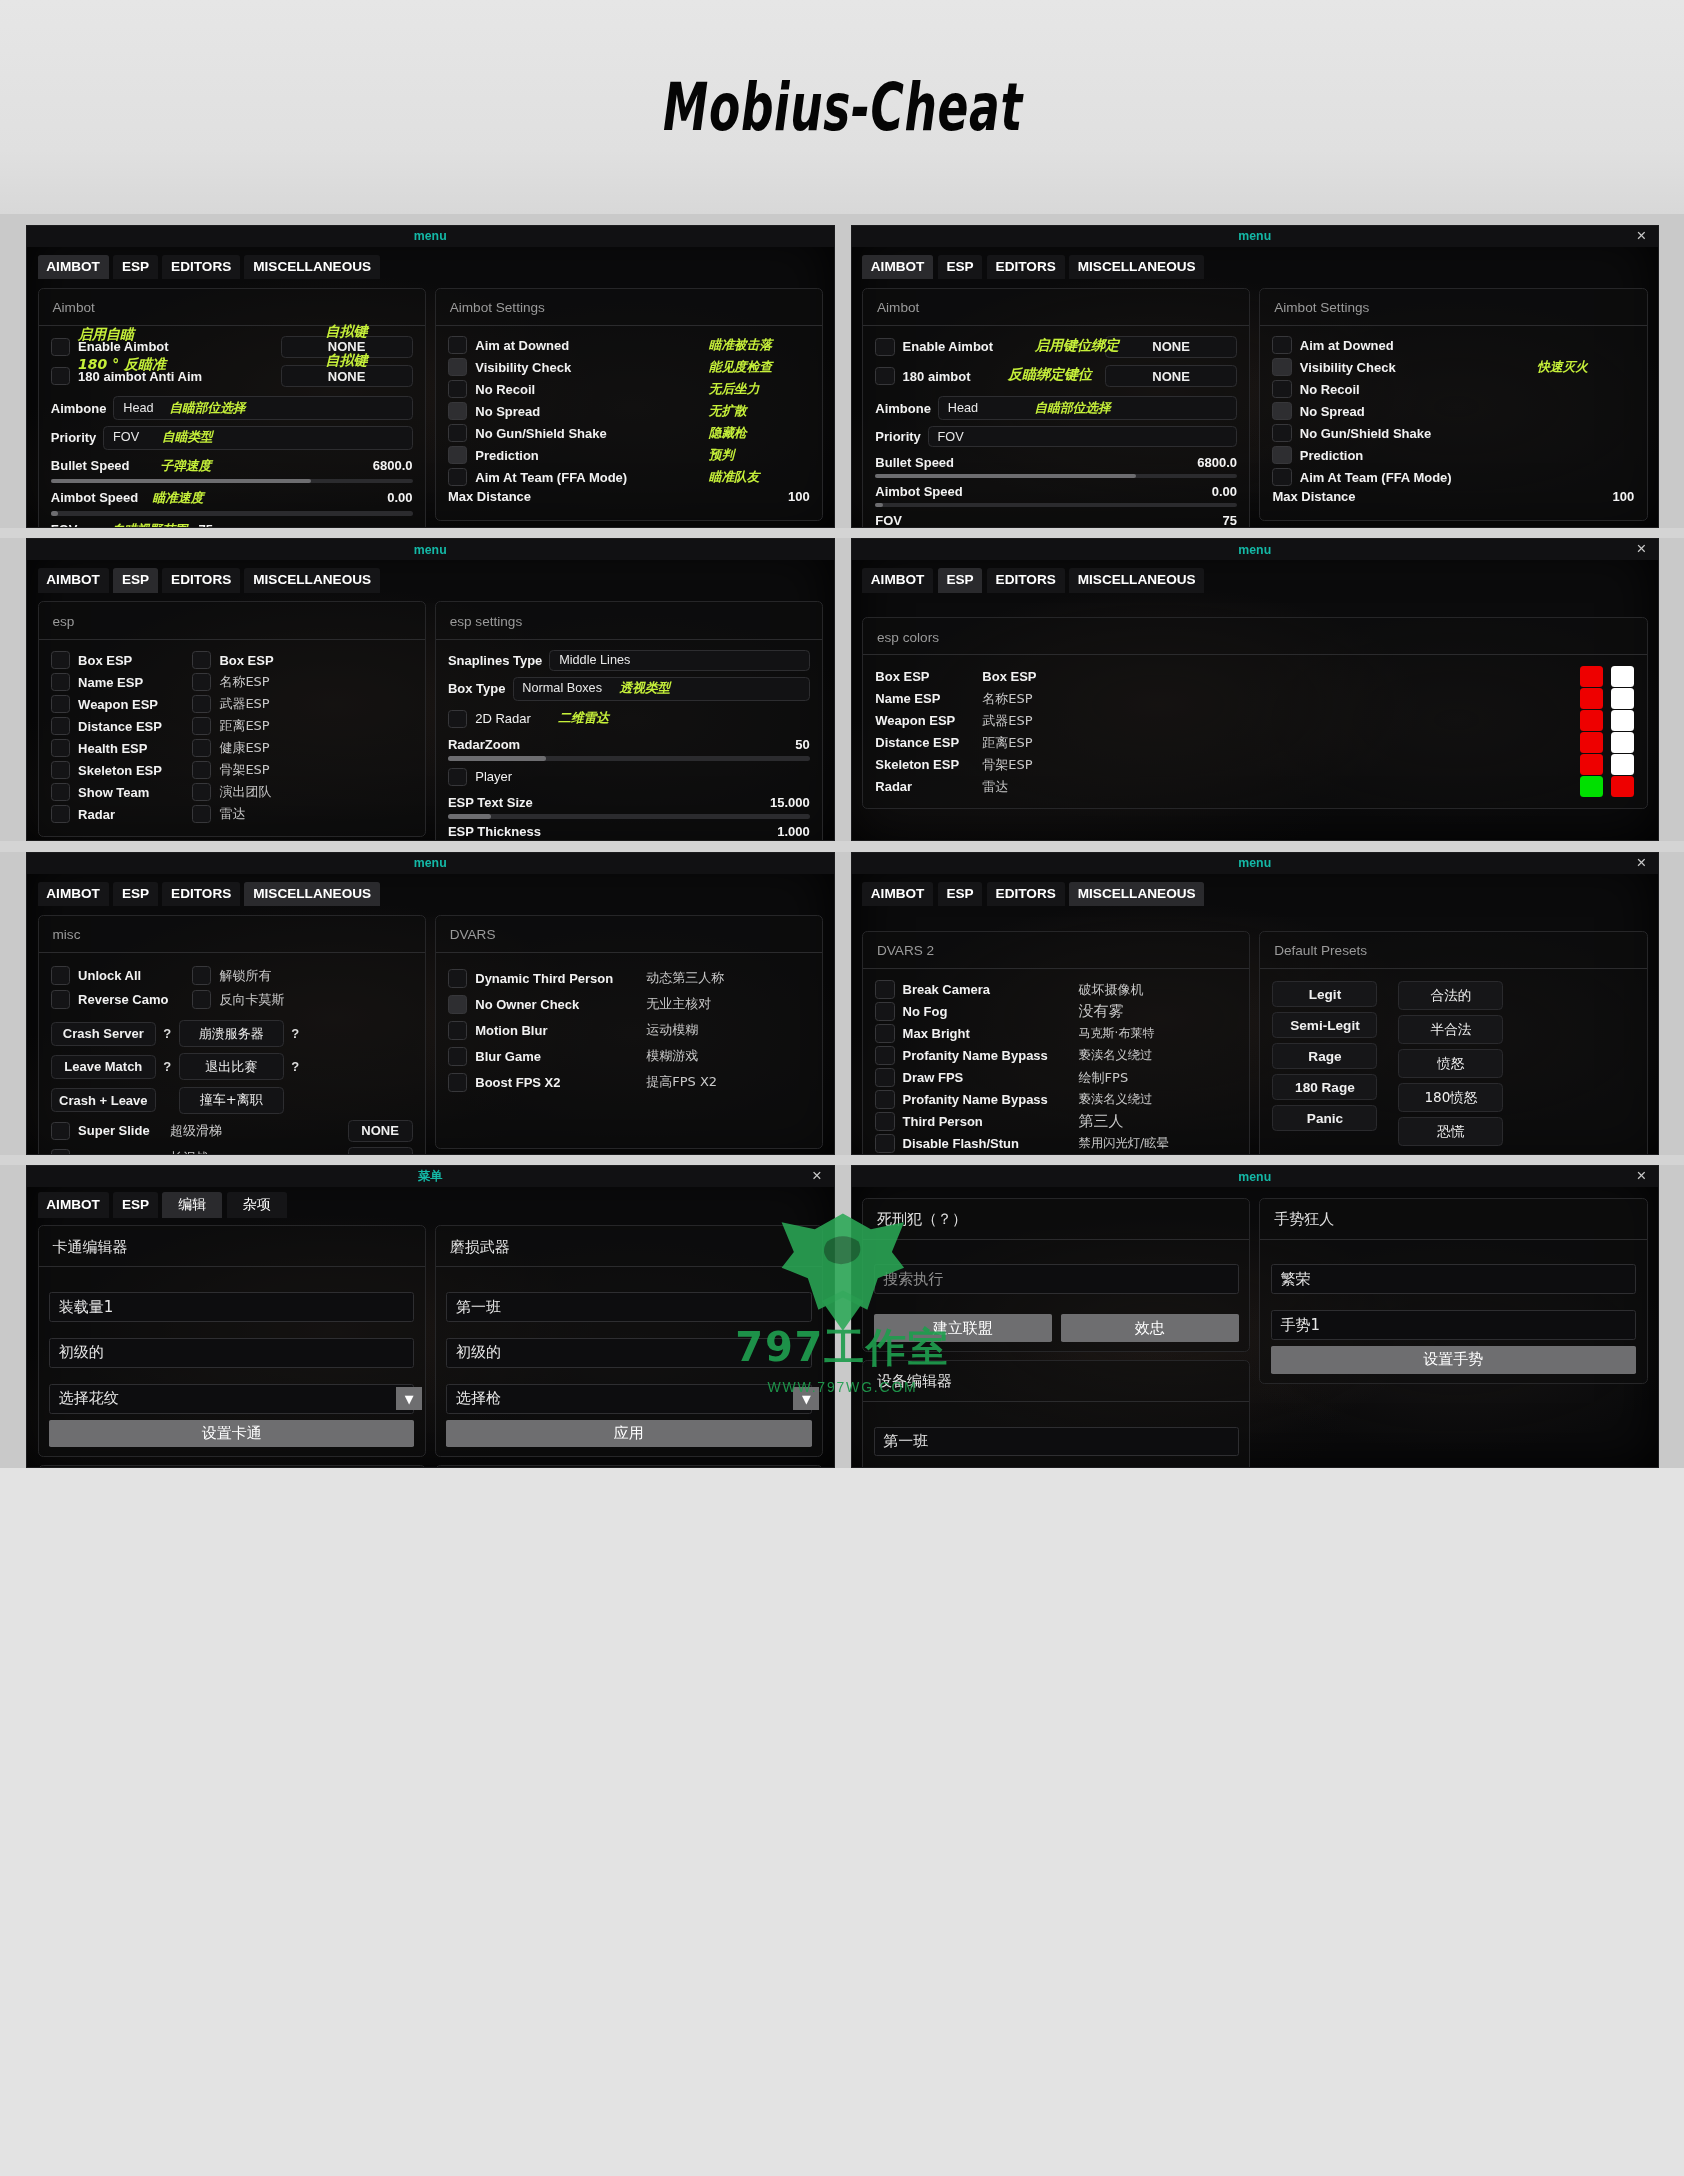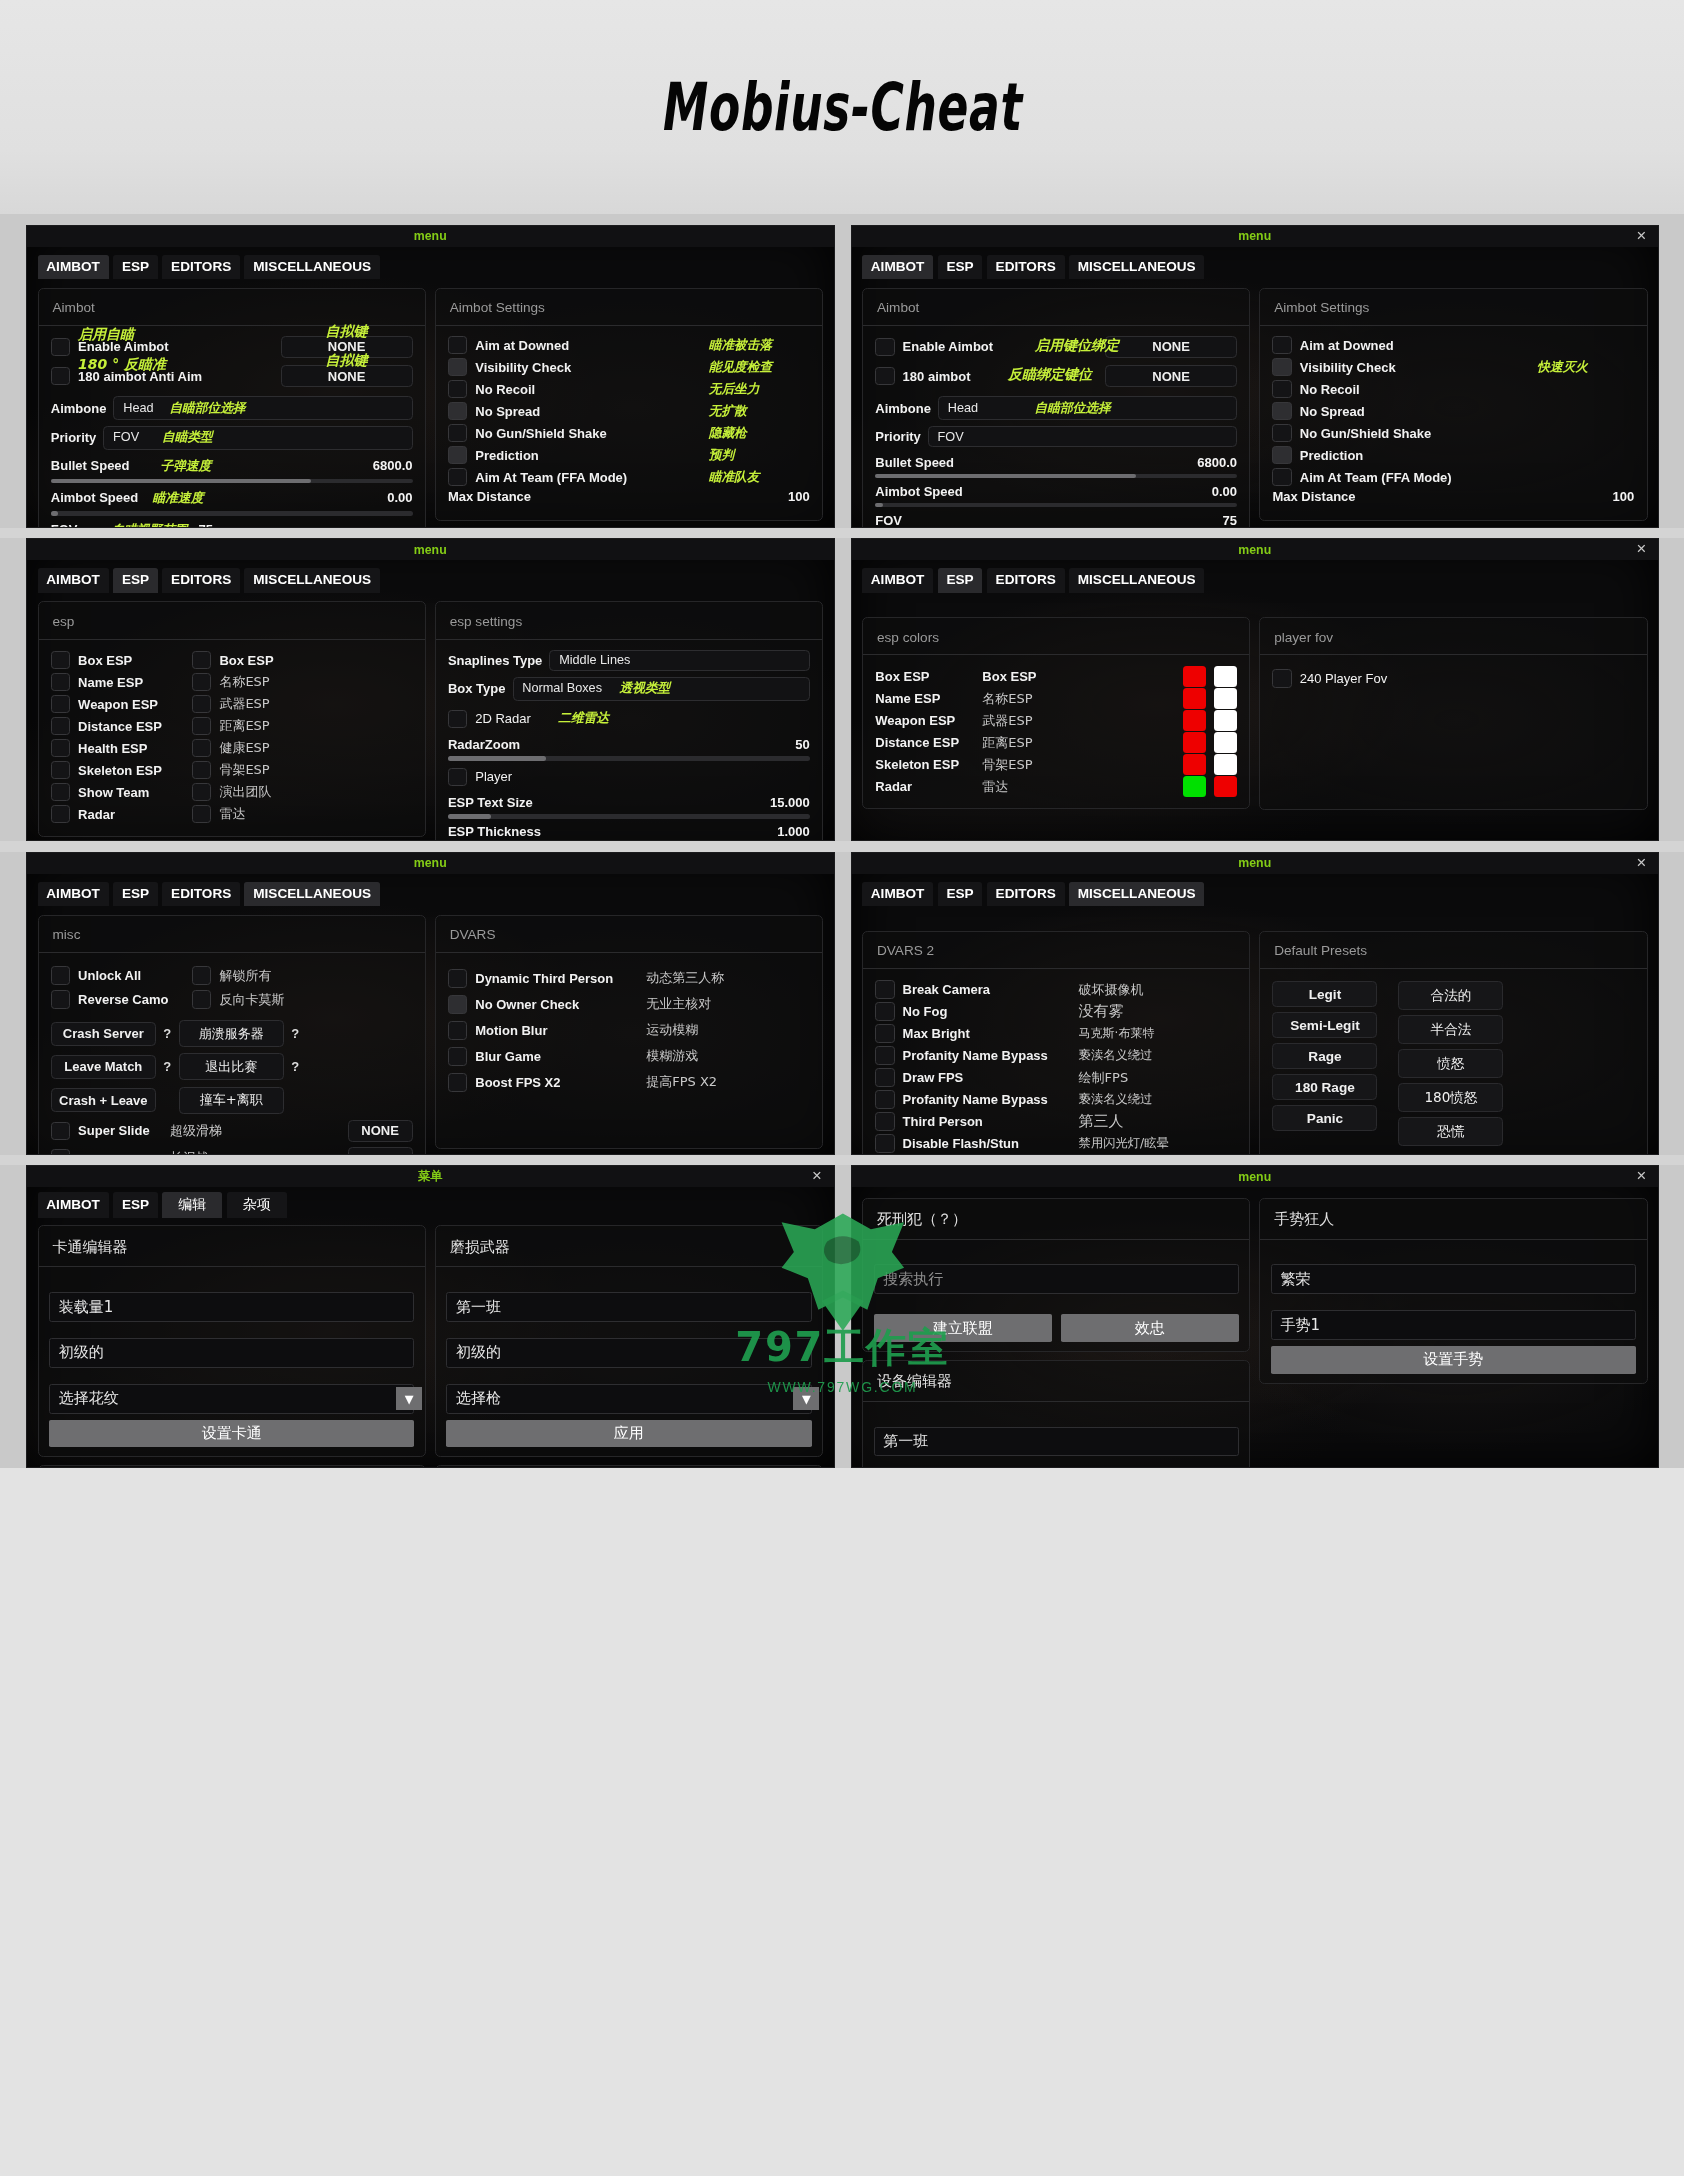--- a/index.html
+++ b/index.html
@@ -46,21 +46,21 @@
       radial-gradient(ellipse 40% 50% at 75% 60%, rgba(48,40,36,.25), rgba(0,0,0,0) 70%),
       radial-gradient(ellipse 60% 40% at 20% 85%, rgba(40,34,30,.22), rgba(0,0,0,0) 70%);
     pointer-events:none;
   }
   .titlebar{
     height:21px; background:#111113;
     display:flex; align-items:center; justify-content:flex-end;
     padding:0 7px; position:relative; z-index:3;
   }
   .titlebar .tbtitle{
-    color:#84cc16; font-size:12.3px; font-weight:bold;
+    color:#14b8a6; font-size:12.3px; font-weight:bold;
     position:absolute; left:0; right:0; text-align:center;
   }
   .titlebar .tbtitle.cn{ font-family:"DejaVu Sans",sans-serif; }
   .closebtn{
     position:relative; z-index:4; color:#c9c9c9; font-size:16.7px;
     line-height:16.7px; width:19.3px; text-align:center; font-weight:300;
   }
   .tabs{
     display:flex; gap:4.4px; padding:8px 10.5px 5.3px 10.5px;
     position:relative; z-index:3;
@@ -609,31 +609,20 @@
               <div class="lab" style="width:107px">Skeleton ESP</div>
               <div class="cnlab" style="flex:1">骨架ESP</div>
               <div class="swatch" style="background:#ee0000"></div>
               <div class="swatch" style="background:#ffffff"></div>
             </div>
             <div class="r" style="min-height:22px">
               <div class="lab" style="width:107px">Radar</div>
               <div class="cnlab" style="flex:1">雷达</div>
               <div class="swatch" style="background:#00e000"></div>
               <div class="swatch" style="background:#ee0000"></div>
-            </div>
-          </div>
-        </div>
-      </div>
-      <div class="col">
-        <div class="card">
-          <div class="card-head">player fov</div>
-          <div class="card-body" style="padding-top:12.3px;min-height:154px">
-            <div class="r">
-              <div class="cb"></div>
-              <div class="lab thin">240 Player Fov</div>
             </div>
           </div>
         </div>
       </div>
     </div>
   </div>
 </div>
 
 <div class="rowsep"></div>
 <div class="panelrow">

